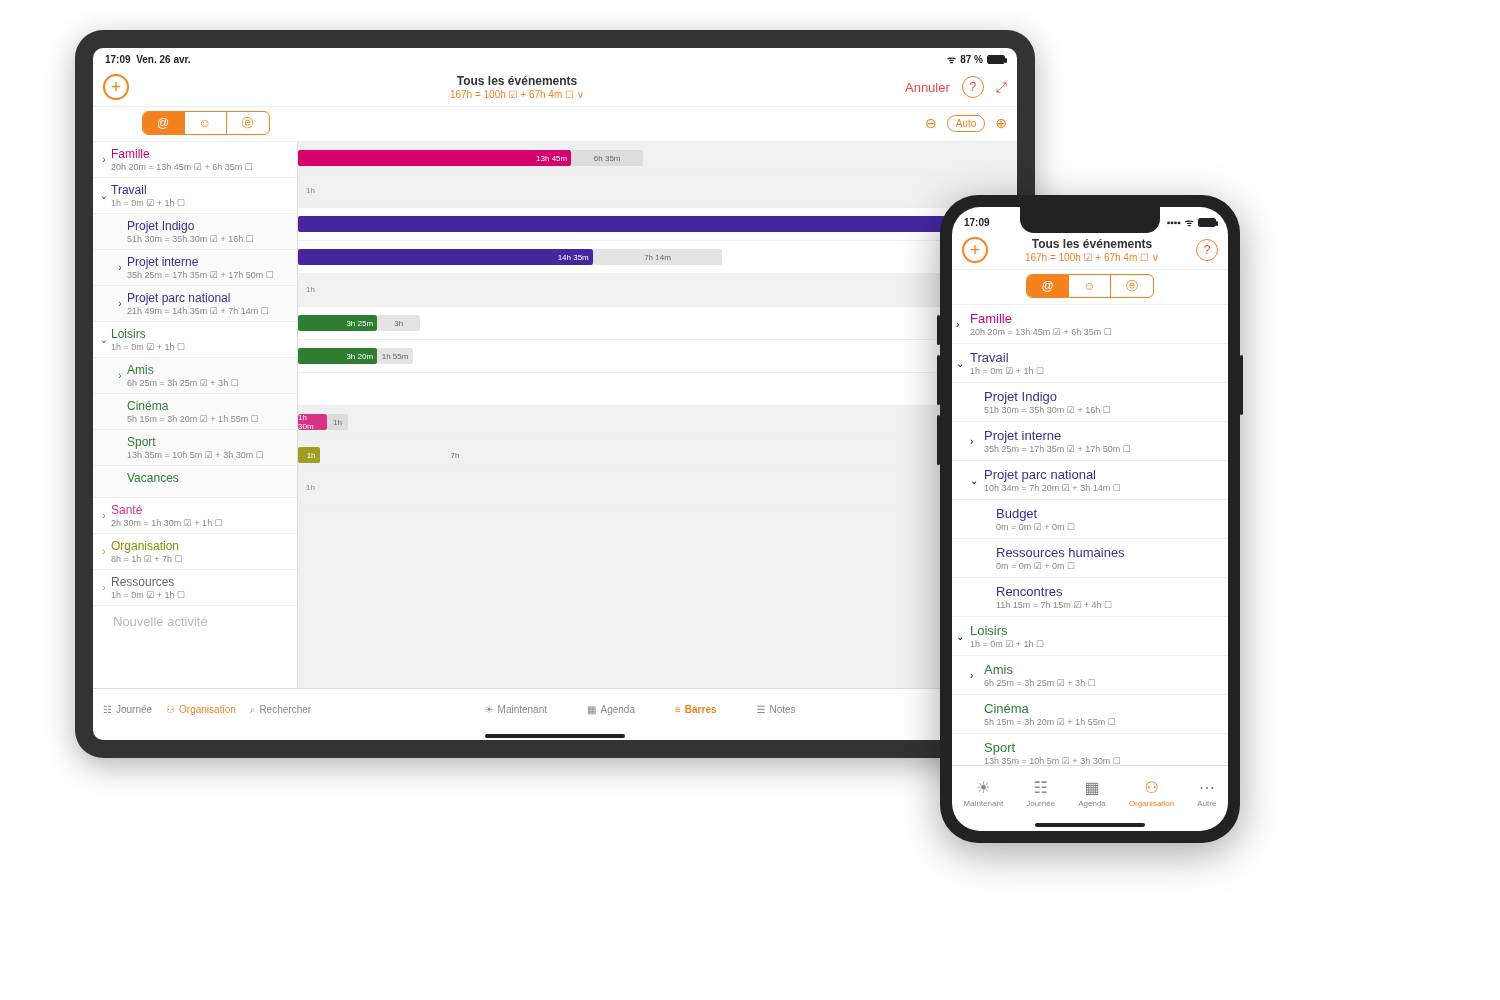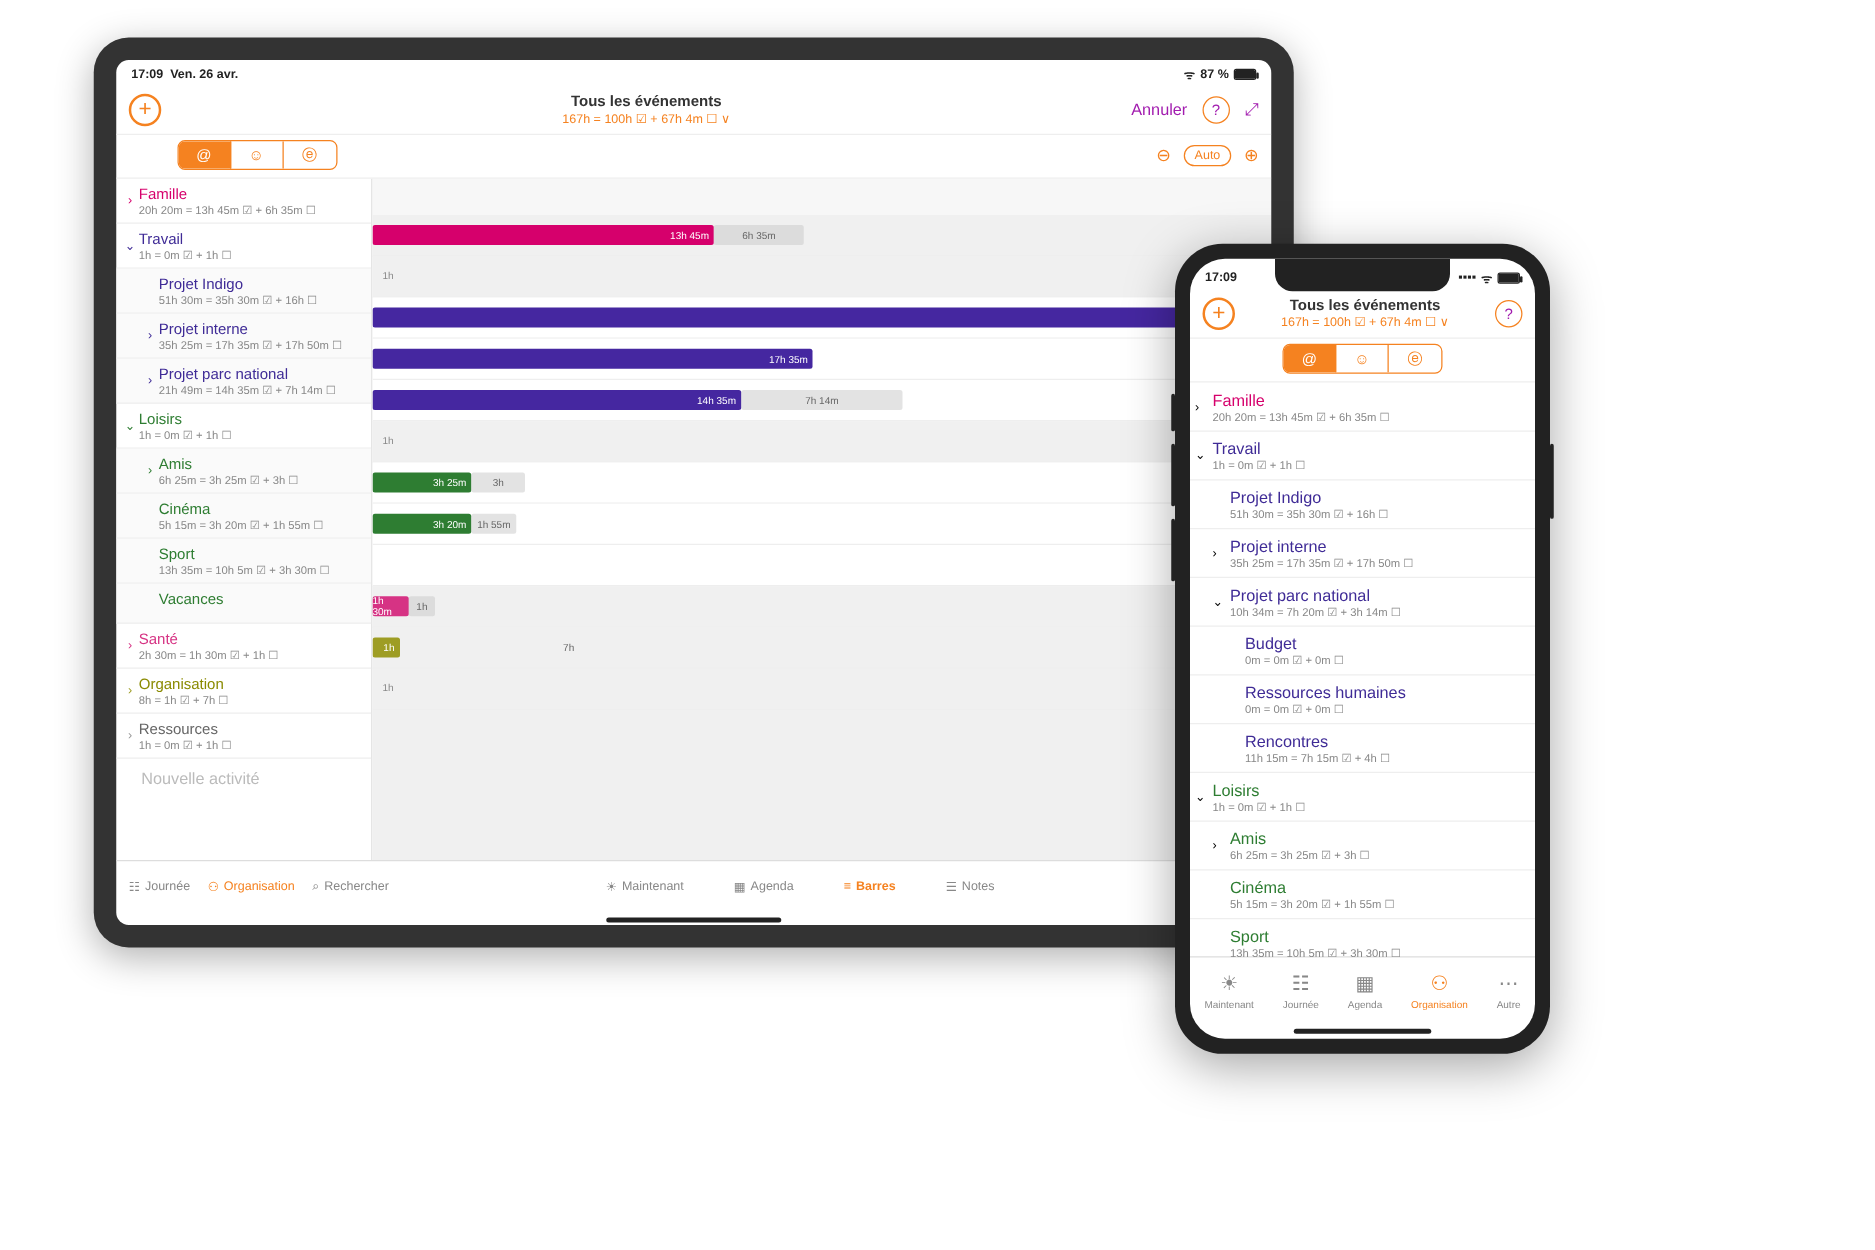--- a/index.html
+++ b/index.html
@@ -26,21 +26,21 @@
 .battery { width:18px; height:9px; border:1px solid #222; border-radius:2px; position:relative; }
 .battery::after { content:""; position:absolute; right:-3px; top:2px; width:2px; height:5px; background:#222; border-radius:1px; }
 .battery i { display:block; background:#222; height:100%; width:100%; border-radius:1px; }
 
 
 .hdr { display:flex; align-items:center; padding: 6px 10px; border-bottom: 1px solid #eee; }
 .plus { width:26px; height:26px; border:2px solid #f58220; border-radius:50%; display:flex; align-items:center; justify-content:center; color:#f58220; font-size:18px; font-weight:300; }
 .hdr-center { flex:1; text-align:center; }
 .hdr-title { font-size: 12px; font-weight:600; color:#333; }
 .hdr-sub { font-size: 10px; color:#f58220; margin-top:1px; }
-.hdr-right { display:flex; align-items:center; gap:12px; color:#a21caf; font-size:13px; }
+.hdr-right { display:flex; align-items:center; gap:12px; color:#ef4444; font-size:13px; }
 .help { width:22px; height:22px; border:1.5px solid #f58220; border-radius:50%; display:flex; align-items:center; justify-content:center; font-size:12px; }
 .expand { font-size:14px; }
 
 
 .segrow { display:flex; align-items:center; justify-content:space-between; padding: 4px 10px 6px; border-bottom:1px solid #eee; }
 .seg { display:flex; border:1px solid #f58220; border-radius:6px; overflow:hidden; }
 .seg > div { width:42px; height:22px; display:flex; align-items:center; justify-content:center; font-size:12px; color:#f58220; border-right:1px solid #f58220; }
 .seg > div:last-child { border-right:none; }
 .seg > div.active { background:#f58220; color:#fff; }
 .zoomctl { display:flex; align-items:center; gap:10px; }
@@ -237,33 +237,29 @@
           <div class="row">
             <div class="chev c-grey">›</div>
             <div class="txt">
               <div class="name c-grey-t">Ressources</div>
               <div class="meta">1h = 0m ☑ + 1h ☐</div>
             </div>
           </div>
           <div class="new-act">Nouvelle activité</div>
         </div>
     <div class="chart" id="chart-ipad">
-          <div class="crow" style="background: rgb(240, 240, 240); margin-top: 29px;">
+          <div class="crow" style="background: rgb(240, 240, 240);">
             <div class="bar" style="left: 0px; width: 38%; background: rgb(214, 0, 108);">13h 45m</div>
             <div class="bar2" style="left: 38%; width: 10%;">6h 35m</div>
           </div>
           <div class="crow" style="background: rgb(240, 240, 240);">
             <div class="tinytxt" style="left: 8px;">1h</div>
           </div>
           <div class="crow" style="background: rgb(255, 255, 255);">
             <div class="bar" style="left: 0px; width: 95%; background: rgb(69, 39, 160);">35h 30m</div>
-          </div>
-          <div class="crow" style="background: rgb(255, 255, 255);">
-            <div class="bar" style="left: 0px; width: 49%; background: rgb(69, 39, 160);">17h 35m</div>
-            <div class="bar2" style="left: 49%; width: 46%; justify-content: flex-end; padding-right: 4px; background: transparent;">17h 50m</div>
           </div>
           <div class="crow" style="background: rgb(255, 255, 255);">
             <div class="bar" style="left: 0px; width: 41%; background: rgb(69, 39, 160);">14h 35m</div>
             <div class="bar2" style="left: 41%; width: 18%;">7h 14m</div>
           </div>
           <div class="crow" style="background: rgb(240, 240, 240);">
             <div class="tinytxt" style="left: 8px;">1h</div>
           </div>
           <div class="crow" style="background: rgb(255, 255, 255);">
             <div class="bar" style="left: 0px; width: 11%; background: rgb(46, 125, 50);">3h 25m</div>

